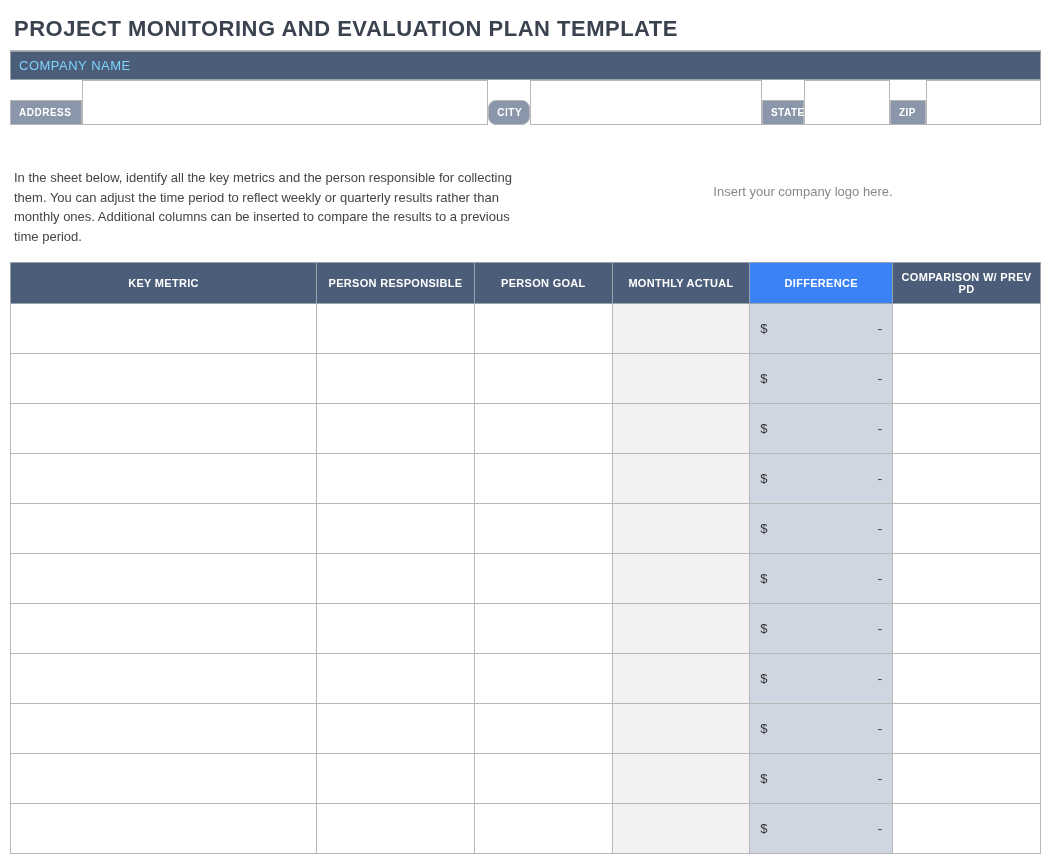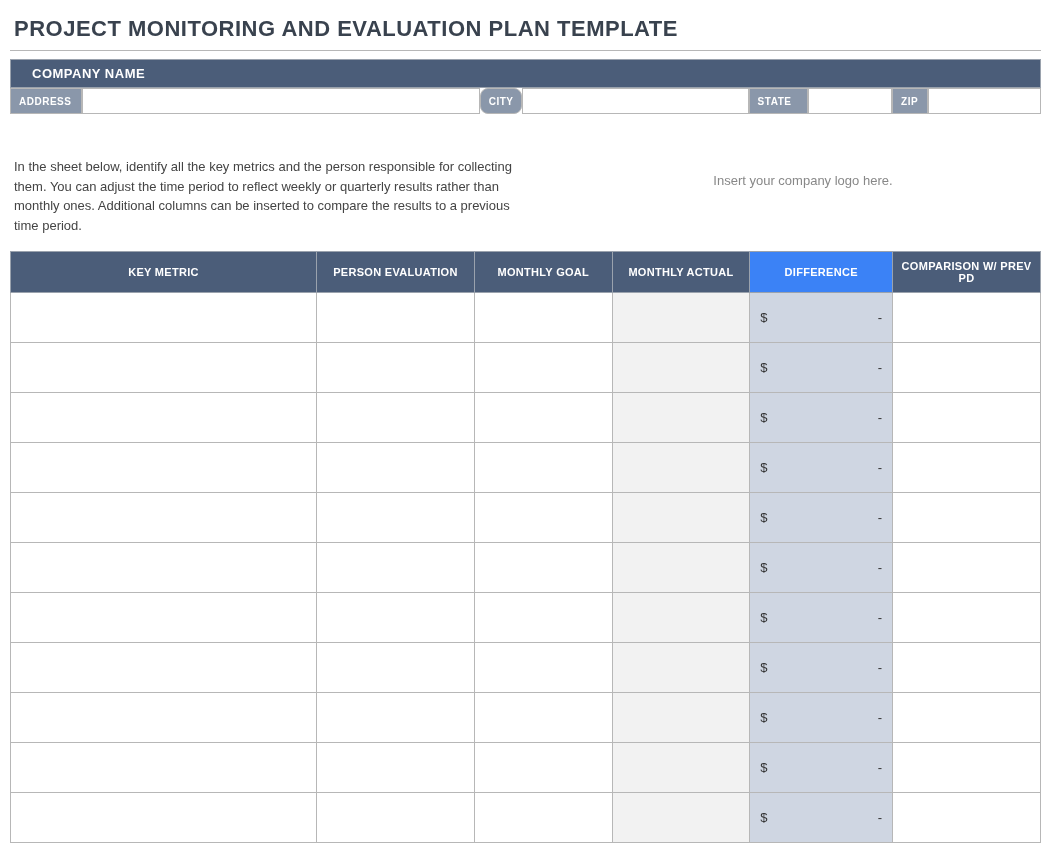--- a/index.html
+++ b/index.html
@@ -9,59 +9,60 @@
     width: 1051px;
     padding: 10px;
   }
   .title {
     font-size: 22px;
     font-weight: 700;
     letter-spacing: 0.5px;
     color: #39424e;
     padding: 6px 4px 8px 4px;
     border-bottom: 1px solid #b7b7b7;
-    margin-bottom: 8px;
+    margin-bottom: 0;
   }
   .company-bar {
     background: #4b5d79;
     border: 1px solid #9aa2ad;
-    padding: 6px 21px;
-    color: #ffffff;
-    font-weight: 700;
+    padding: 6px 8px;
+    color: #7dd3fc;
+    font-weight: 400;
     font-size: 13px;
     letter-spacing: 0.5px;
   }
   .info-row {
     display: flex;
     width: 100%;
     margin-bottom: 8px;
   }
   .info-label {
     background: #8a97aa;
     color: #fff;
     font-size: 10px;
     font-weight: 700;
     letter-spacing: 0.5px;
     padding: 6px 8px;
     border: 1px solid #b7b7b7;
     display: flex;
     align-items: center;
+    margin-top: 20px;
   }
   .info-value {
     background: #fff;
     border: 1px solid #b7b7b7;
     padding: 6px 8px;
     flex: 1;
     min-height: 26px;
   }
   .lbl-address { width: 72px; }
   .val-address { flex: 4; }
   .lbl-city { width: 42px; border-radius: 8px; }
   .val-city { flex: 2.2; }
-  .lbl-state { width: 59px; }
+  .lbl-state { width: 42px; }
   .val-state { flex: 0.7; }
   .lbl-zip { width: 36px; }
   .val-zip { flex: 1; }
   .desc-row {
     display: flex;
     gap: 40px;
     padding: 4px 4px 16px 4px;
   }
   .desc-text {
     flex: 1.1;
@@ -147,22 +148,22 @@
     <col class="col-key">
       <col class="col-person">
       <col class="col-goal">
       <col class="col-actual">
       <col class="col-diff">
       <col class="col-comp">
   </colgroup>
   <thead>
     <tr>
       <th>KEY METRIC</th>
-      <th>PERSON EVALUATION</th>
-      <th>MONTHLY GOAL</th>
+      <th>PERSON RESPONSIBLE</th>
+      <th>PERSON GOAL</th>
       <th>MONTHLY ACTUAL</th>
       <th class="diff-hdr">DIFFERENCE</th>
       <th>COMPARISON W/ PREV PD</th>
     </tr>
   </thead>
   <tbody id="metrics-body">
       <tr>
         <td></td>
         <td></td>
         <td class="goal"></td>

